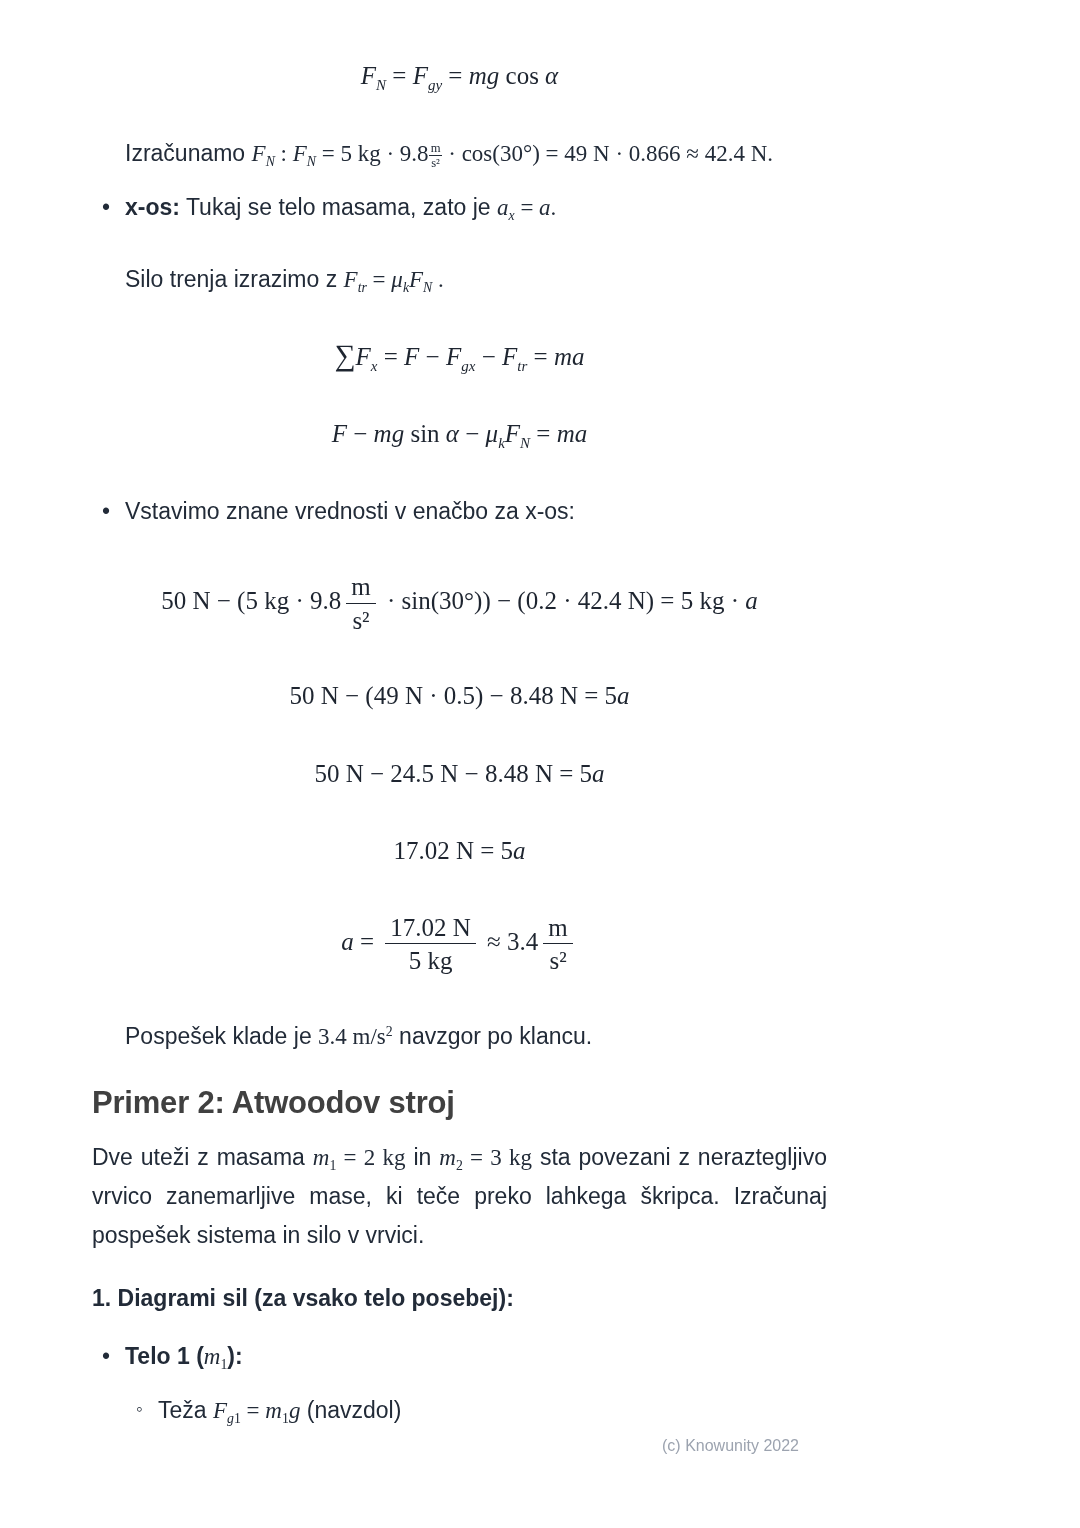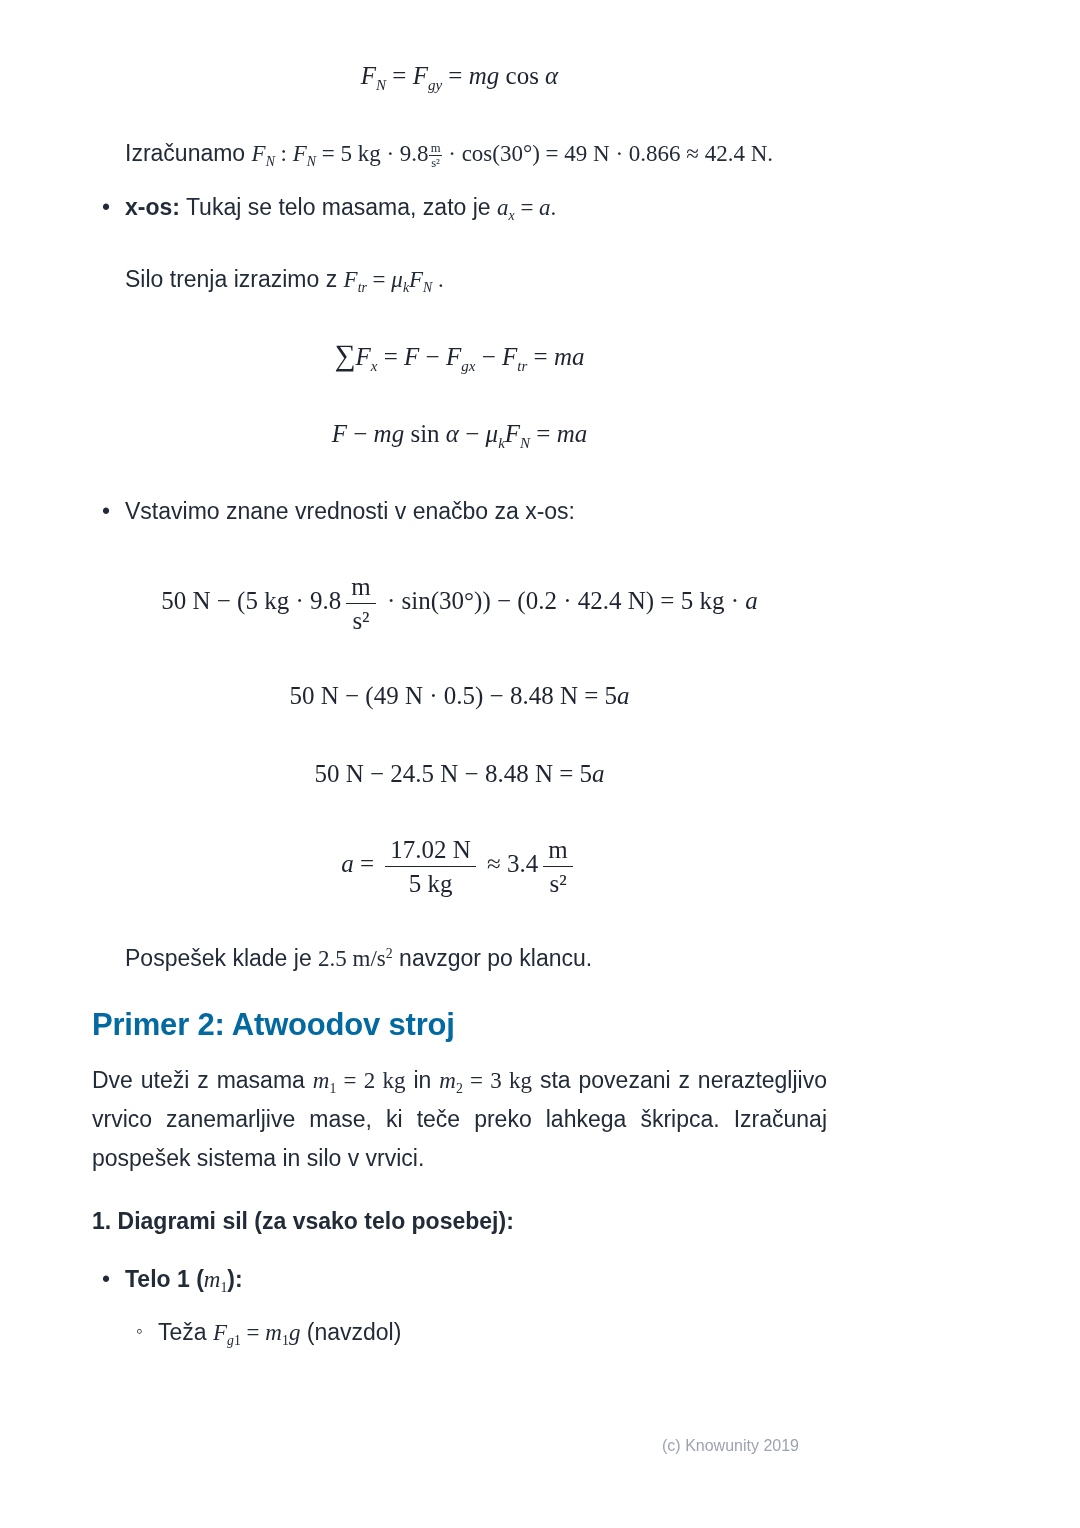--- a/index.html
+++ b/index.html
@@ -18,21 +18,21 @@
     font-family:"Liberation Serif", serif; font-size:25px; line-height:1.3;
     color:#1E2530;
   }
   .body-line{padding-left:33px;margin-top:40px;}
   .bullet{position:relative; padding-left:33px;}
   .bullet .marker{position:absolute; left:10px; top:0;}
   .bullet2{position:relative; padding-left:66px; margin-top:4px;}
   .bullet2 .marker{position:absolute; left:44px; top:1px; font-size:0.82em;}
   .h3{font-weight:700; margin:28px 0 26px; font-size:23px;}
   .h2{
-    color:#0369a1; font-weight:700; font-size:31px;
+    color:#404040; font-weight:700; font-size:31px;
     margin:31px 0 16px; line-height:1.25; letter-spacing:-0.2px;
   }
   .para{text-align:justify; margin:16px 0; line-height:39px;}
   .tx{}
   .bold{font-weight:700;}
   .mi{font-family:"Liberation Serif", serif; font-style:italic;}
   .mr{font-family:"Liberation Serif", serif;}
   .msub{
     font-family:"Liberation Serif", serif; font-style:italic;
     font-size:0.60em; vertical-align:-0.38em; line-height:0;
@@ -72,23 +72,24 @@
       <div class="block formula"><span class="mi">F</span><span class="msub">N</span><span class="mr"> = </span><span class="mi">F</span><span class="msub">gy</span><span class="mr"> = </span><span class="mi">mg</span><span class="mr"> cos </span><span class="mi">α</span></div>
       <div class="block body-line"><span class="tx">Izračunamo </span><span class="mi">F</span><span class="msub">N</span><span class="mr"> : </span><span class="mi">F</span><span class="msub">N</span><span class="mr"> = 5 kg · 9.8</span><span class="smfrac"><span class="num">m</span><span class="den">s²</span></span><span class="mr"> · cos(30°) = 49 N · 0.866 ≈ 42.4 N.</span></div>
       <div class="block bullet"><span class="marker">•</span><span class="tx bold">x-os:</span><span class="tx"> Tukaj se telo masama, zato je </span><span class="mi">a</span><span class="msub">x</span><span class="mr"> = </span><span class="mi">a</span><span class="mr">.</span></div>
       <div class="block body-line"><span class="tx">Silo trenja izrazimo z </span><span class="mi">F</span><span class="msub">tr</span><span class="mr"> = </span><span class="mi">μ</span><span class="msub">k</span><span class="mi">F</span><span class="msub">N</span><span class="mr"> .</span></div>
       <div class="block formula"><span class="msum">∑</span><span class="mi">F</span><span class="msub">x</span><span class="mr"> = </span><span class="mi">F</span><span class="mr"> − </span><span class="mi">F</span><span class="msub">gx</span><span class="mr"> − </span><span class="mi">F</span><span class="msub">tr</span><span class="mr"> = </span><span class="mi">ma</span></div>
       <div class="block formula"><span class="mi">F</span><span class="mr"> − </span><span class="mi">mg</span><span class="mr"> sin </span><span class="mi">α</span><span class="mr"> − </span><span class="mi">μ</span><span class="msub">k</span><span class="mi">F</span><span class="msub">N</span><span class="mr"> = </span><span class="mi">ma</span></div>
       <div class="block bullet"><span class="marker">•</span><span class="tx">Vstavimo znane vrednosti v enačbo za x-os:</span></div>
       <div class="block formula"><span class="mr">50 N − (5 kg · 9.8</span><span class="bigfrac"><span class="num">m</span><span class="den">s²</span></span><span class="mr"> · sin(30°)) − (0.2 · 42.4 N) = 5 kg · </span><span class="mi">a</span></div>
       <div class="block formula"><span class="mr">50 N − (49 N · 0.5) − 8.48 N = 5</span><span class="mi">a</span></div>
       <div class="block formula"><span class="mr">50 N − 24.5 N − 8.48 N = 5</span><span class="mi">a</span></div>
+      <div class="block formula"><span class="mr">17.02 N = 5</span><span class="mi">a</span></div>
       <div class="block formula"><span class="mi">a</span><span class="mr"> = </span><span class="bigfrac"><span class="num">17.02 N</span><span class="den">5 kg</span></span><span class="mr"> ≈ 3.4</span><span class="bigfrac"><span class="num">m</span><span class="den">s²</span></span></div>
-      <div class="block body-line"><span class="tx">Pospešek klade je </span><span class="mr">2.5 m/s</span><span class="msup">2</span><span class="tx"> navzgor po klancu.</span></div>
+      <div class="block body-line"><span class="tx">Pospešek klade je </span><span class="mr">3.4 m/s</span><span class="msup">2</span><span class="tx"> navzgor po klancu.</span></div>
       <h2 class="block h2"><span class="tx">Primer 2: Atwoodov stroj</span></h2>
       <div class="block para"><span class="tx">Dve uteži z masama </span><span class="mi">m</span><span class="msub roman">1</span><span class="mr"> = 2 kg</span><span class="tx"> in </span><span class="mi">m</span><span class="msub roman">2</span><span class="mr"> = 3 kg</span><span class="tx"> sta povezani z neraztegljivo vrvico zanemarljive mase, ki teče preko lahkega škripca. Izračunaj pospešek sistema in silo v vrvici.</span></div>
       <div class="block h3"><span class="tx bold">1. Diagrami sil (za vsako telo posebej):</span></div>
       <div class="block bullet"><span class="marker">•</span><span class="tx bold">Telo 1 (</span><span class="mi">m</span><span class="msub roman">1</span><span class="tx bold">):</span></div>
       <div class="block bullet bullet2"><span class="marker">◦</span><span class="tx">Teža </span><span class="mi">F</span><span class="msub">g</span><span class="msub roman">1</span><span class="mr"> = </span><span class="mi">m</span><span class="msub roman">1</span><span class="mi">g</span><span class="tx"> (navzdol)</span></div>
     </div>
   <div class="side-panel"></div>
-  <div class="copyright">(c) Knowunity 2019</div>
+  <div class="copyright">(c) Knowunity 2022</div>
 </div>
 
 </body></html>

